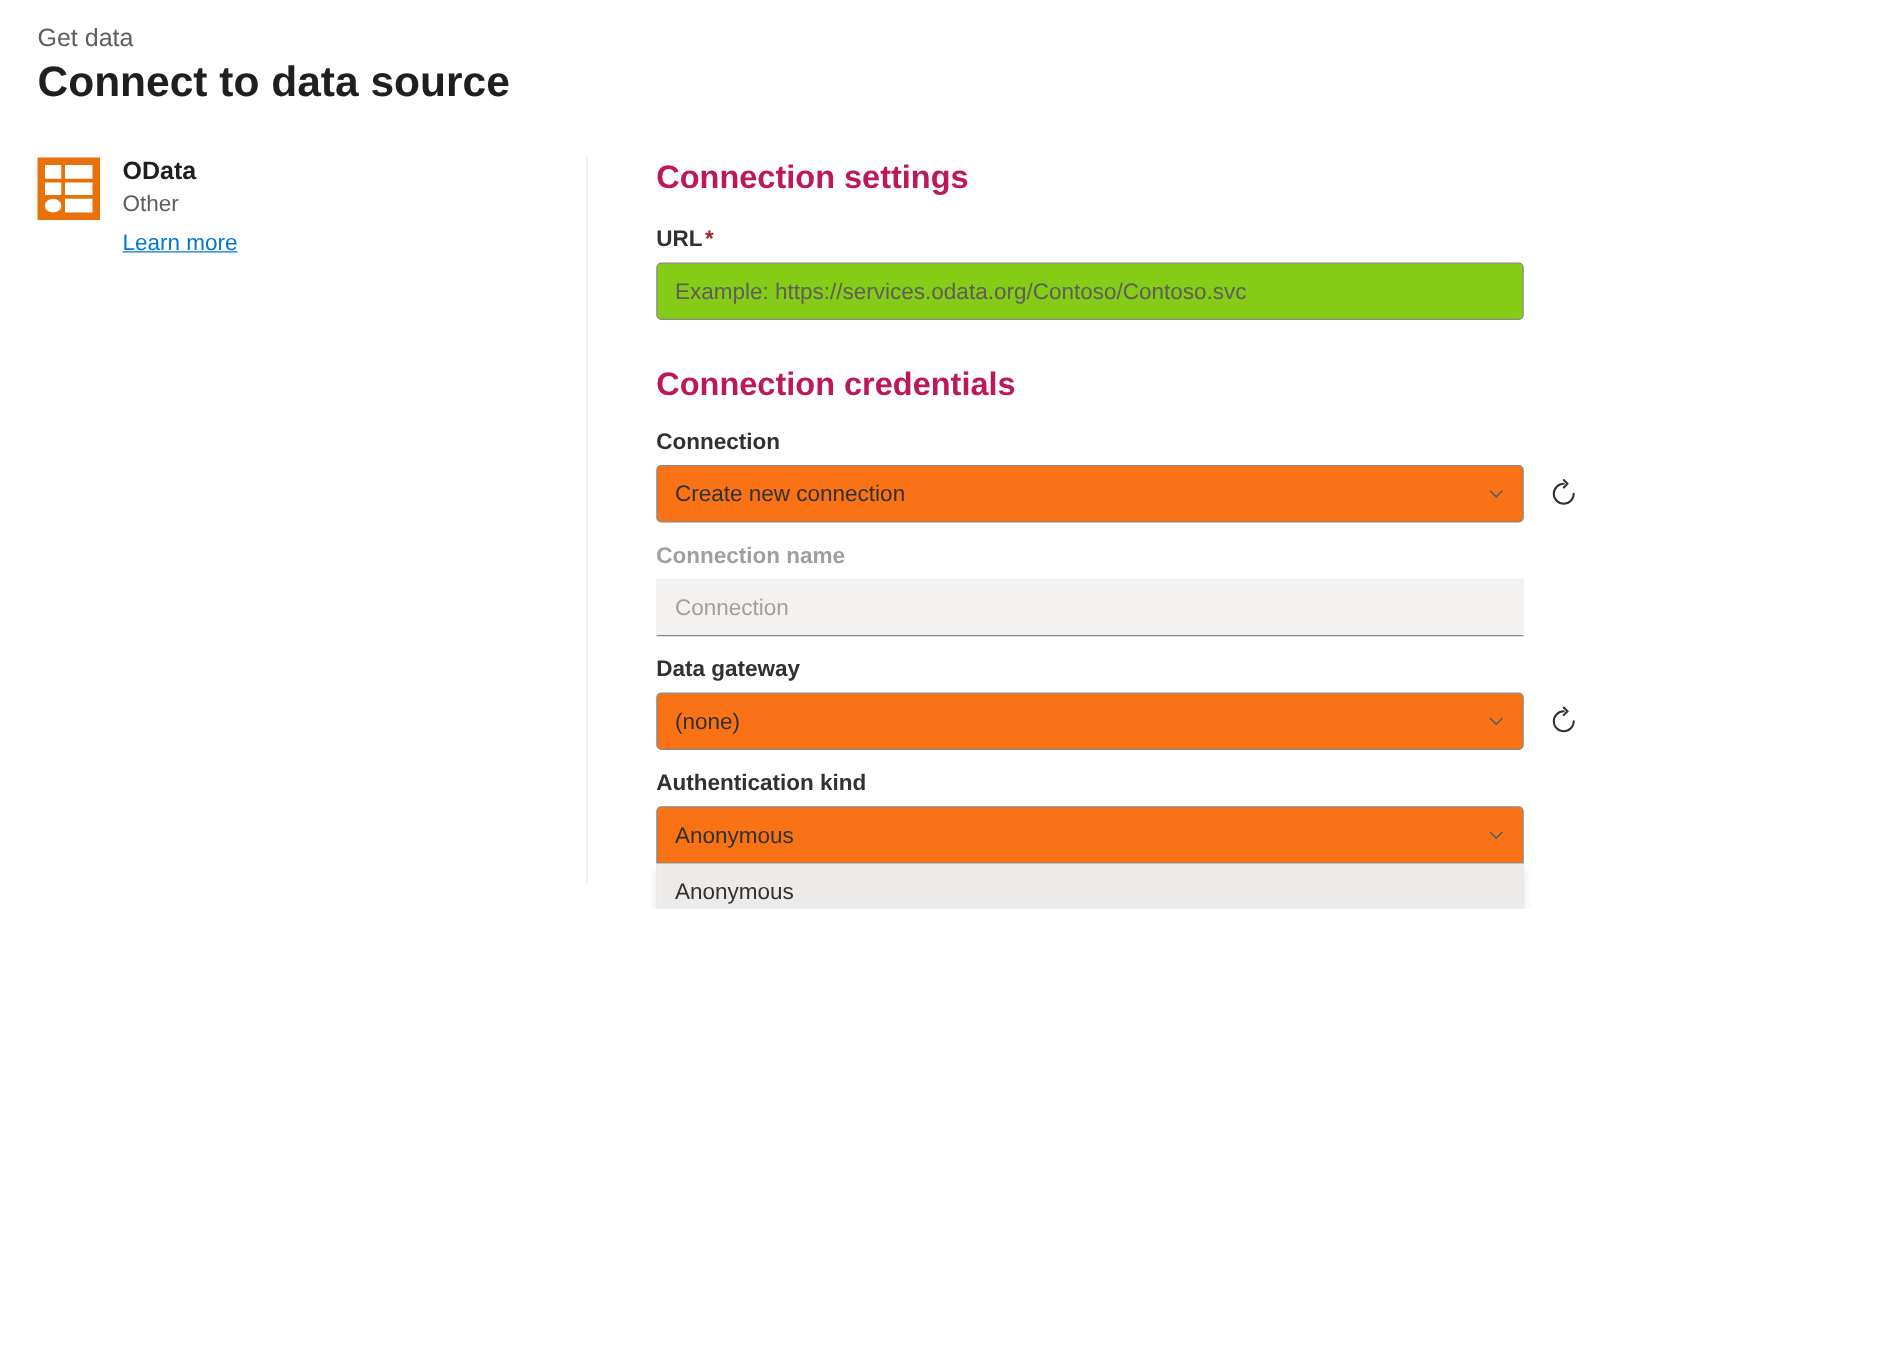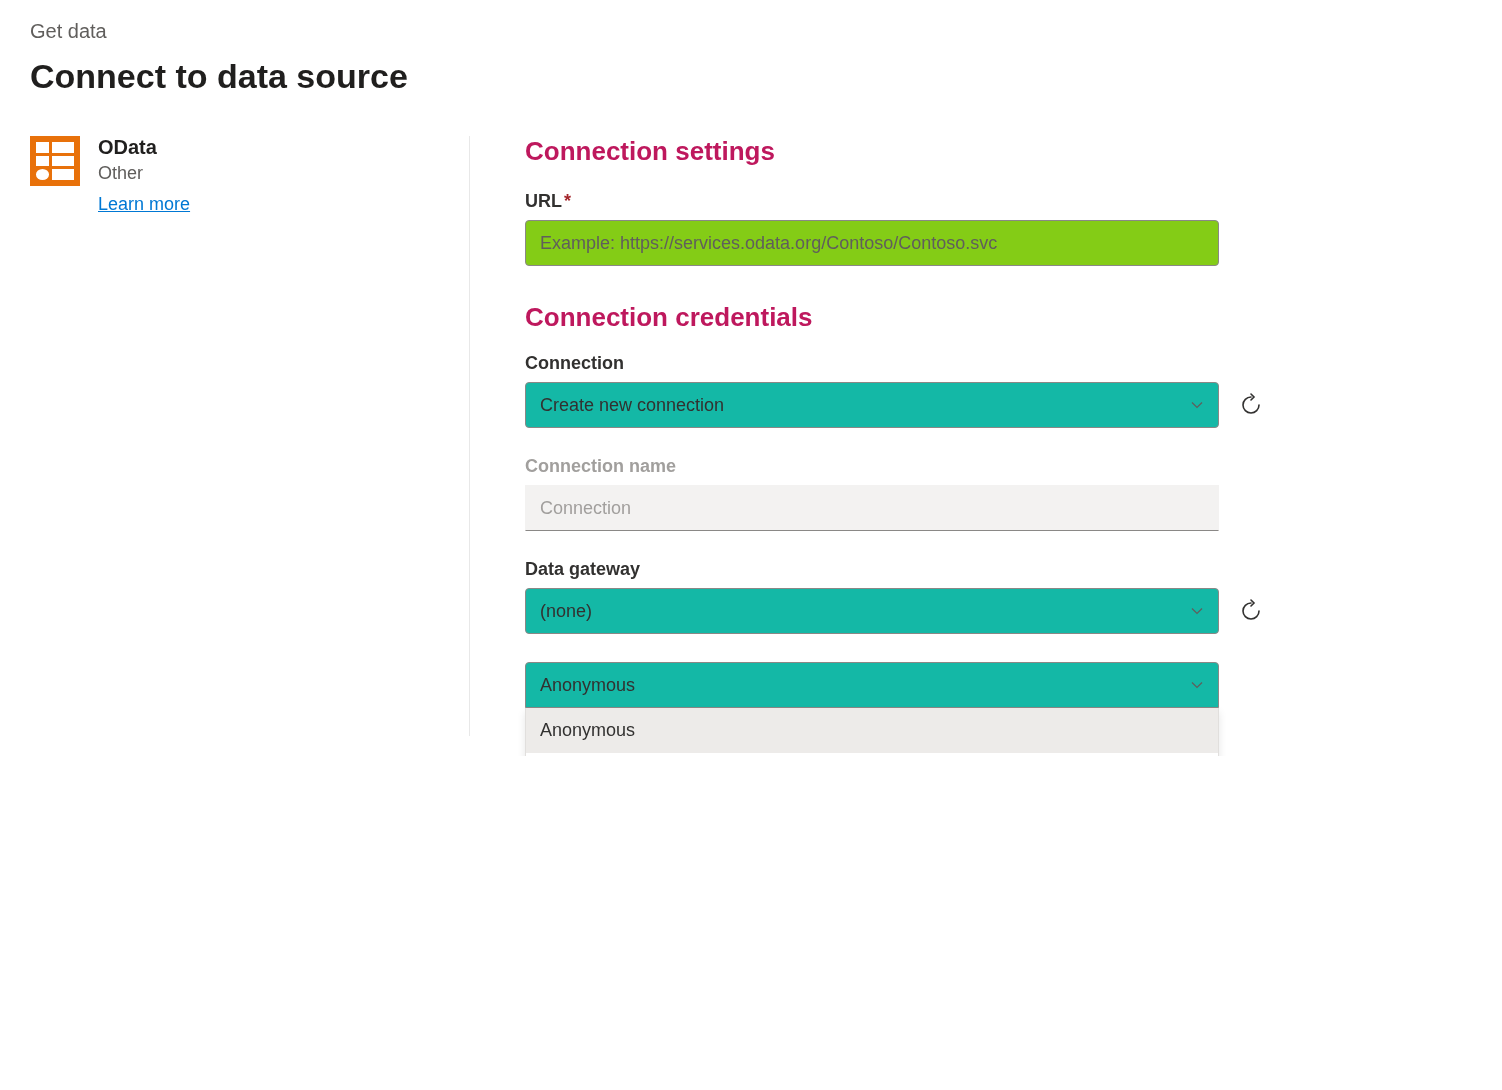--- a/index.html
+++ b/index.html
@@ -10,21 +10,21 @@
     body {
       font-family: 'Segoe UI', -apple-system, BlinkMacSystemFont, sans-serif;
       background: #ffffff;
       color: #323130;
       padding: 20px 30px;
       font-size: 14px;
     }
     .breadcrumb {
       font-size: 20px;
       color: #605e5c;
-      margin-bottom: 14px;
+      margin-bottom: 4px;
     }
     .page-title {
       font-size: 34px;
       font-weight: 600;
       color: #201f1e;
       margin-bottom: 40px;
     }
     .main-layout {
       display: flex;
       gap: 0;
@@ -95,21 +95,21 @@
       font-size: 26px;
       font-weight: 600;
       color: #be185d;
       margin-bottom: 24px;
     }
     .section-heading.second {
       margin-top: 36px;
       margin-bottom: 20px;
     }
     .field-group {
-      margin-bottom: 28px;
+      margin-bottom: 16px;
     }
     .field-label {
       font-size: 18px;
       font-weight: 600;
       color: #323130;
       margin-bottom: 8px;
       display: block;
     }
     .field-label.disabled {
       color: #a19f9d;
@@ -157,21 +157,21 @@
     }
     .select-input {
       width: 100%;
       height: 46px;
       border: 1px solid #8a8886;
       border-radius: 4px;
       padding: 0 42px 0 14px;
       font-size: 18px;
       font-family: inherit;
       color: #323130;
-      background: #14b8a6;
+      background: #f97316;
       appearance: none;
       cursor: pointer;
       display: flex;
       align-items: center;
     }
     .select-wrapper.open .select-input {
       border-bottom-left-radius: 0;
       border-bottom-right-radius: 0;
     }
     .chevron-icon {
@@ -300,20 +300,21 @@
         <span class="refresh-icon">
           <svg viewBox="0 0 24 24" fill="none" stroke="#323130" stroke-width="1.6" stroke-linecap="round">
               <path d="M20 12 A8 8 0 1 1 12 4"></path>
               <path d="M12 1 L15 4 L12 7"></path>
             </svg>
         </span>
       </div>
     </div>
 
     <div class="field-group">
+      <label class="field-label">Authentication kind</label>
       <div class="select-row">
         <div class="select-wrapper open">
           <div class="select-input">Anonymous</div>
           <span class="chevron-icon">
             <svg viewBox="0 0 16 16" fill="none" stroke="#605e5c" stroke-width="1.2">
                 <path d="M3 5.5 L8 10.5 L13 5.5"></path>
               </svg>
           </span>
           <div class="dropdown-list">
             <div class="dropdown-item selected">Anonymous</div>

